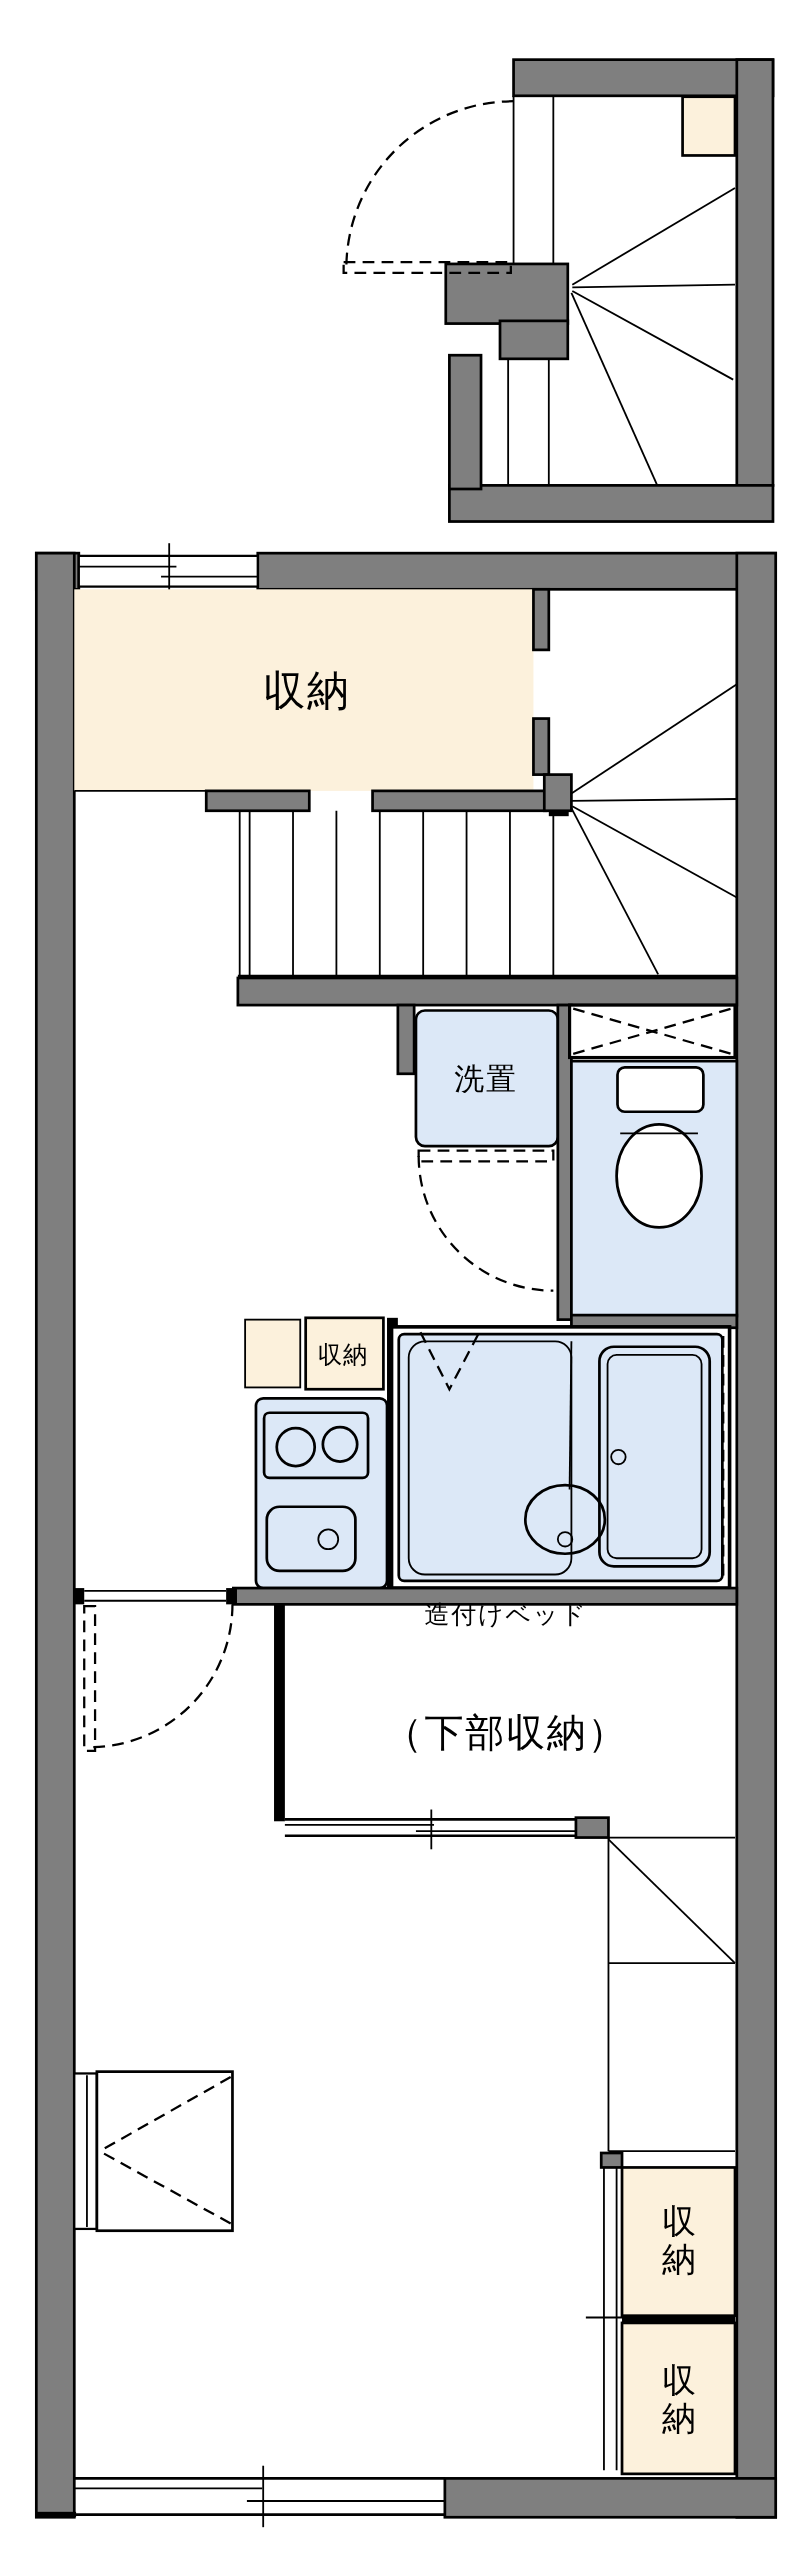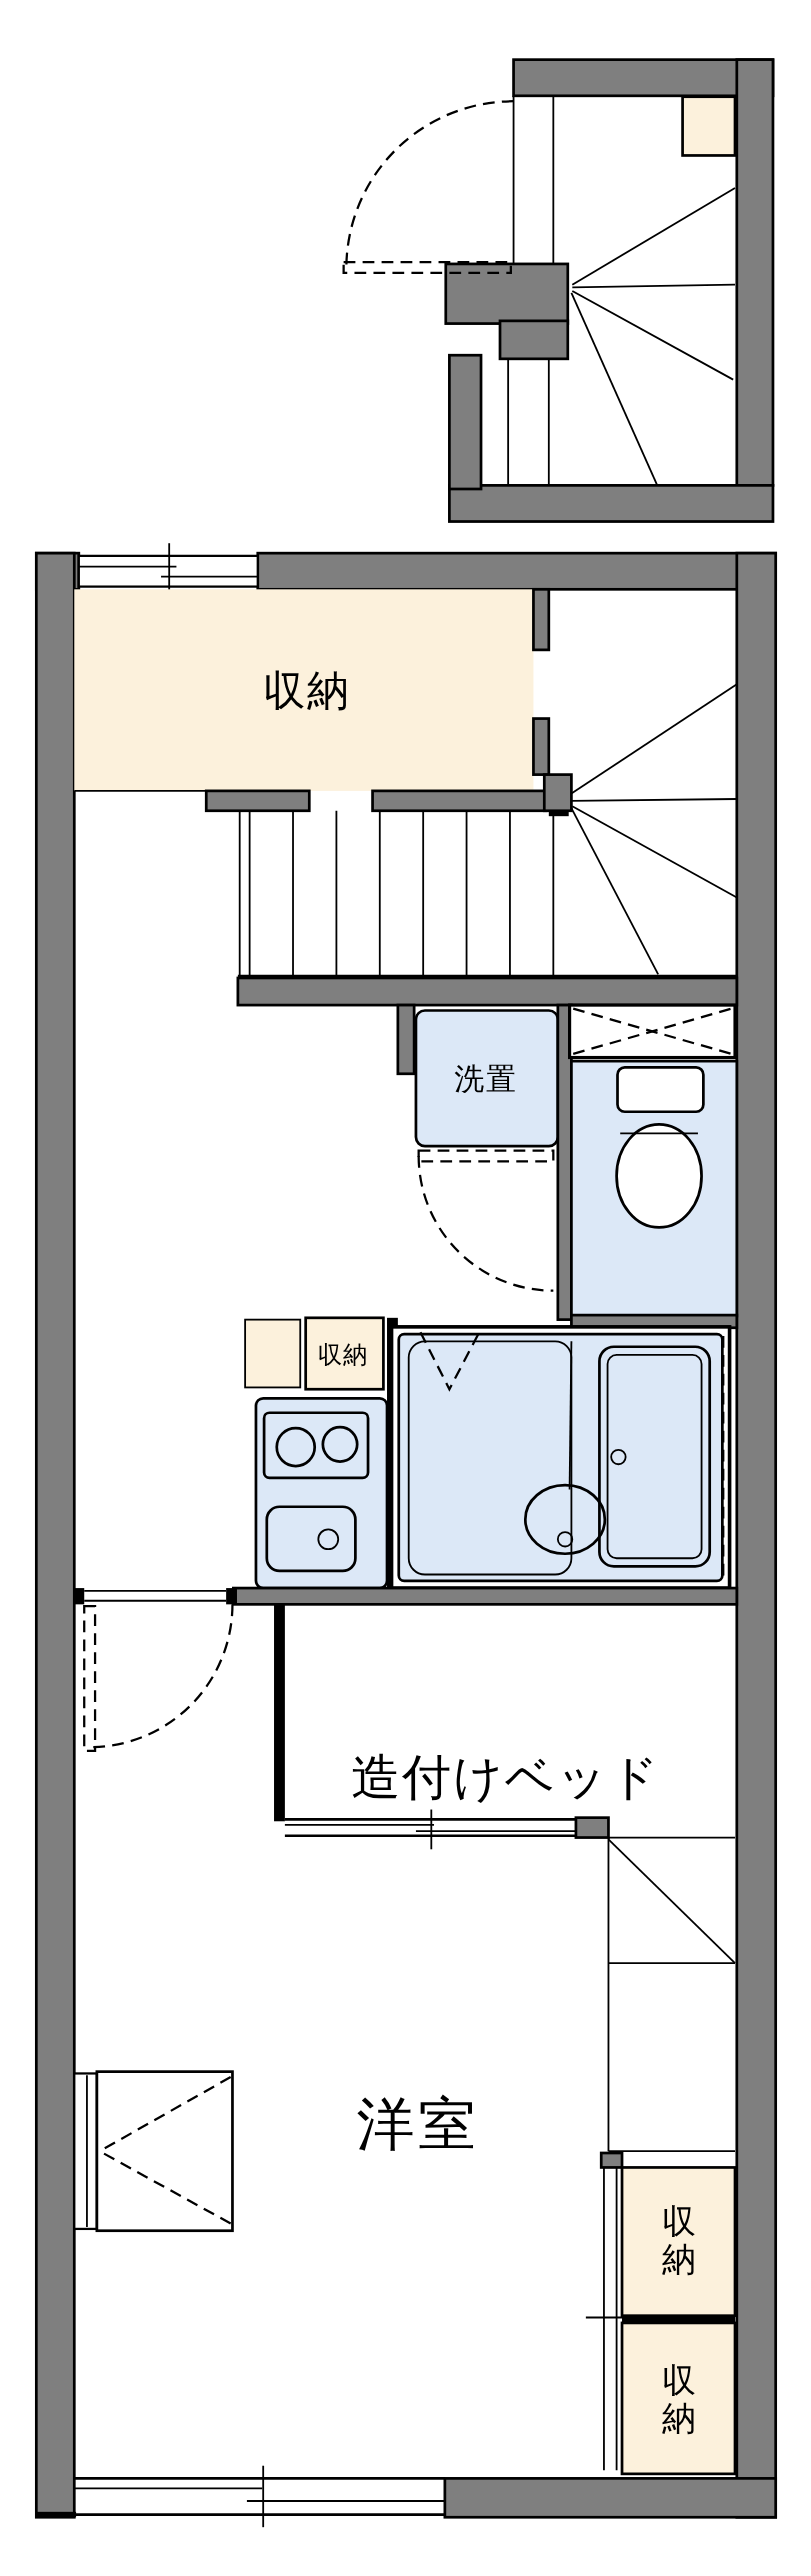--- a/index.html
+++ b/index.html
@@ -202,18 +202,18 @@
       <line class="ln2" x1="82" y1="2753" x2="290" y2="2753"></line>
       <line class="ln2" x1="273" y1="2767" x2="492" y2="2767"></line>
       <line class="ln2" x1="291" y1="2728" x2="291" y2="2796"></line>
     </g>
   </g>
 </svg>
 
   <div class="label" style="left:307px;top:691px;font-size:42px;">収納</div>
   <div class="label" style="left:486px;top:1079px;font-size:30px;">洗置</div>
   <div class="label" style="left:343px;top:1355px;font-size:24.4px;letter-spacing:0.9px;">収納</div>
-  <div class="label" style="left:506px;top:1778px;font-size:49px;">造付けベッド</div>
-  <div class="label" style="left:418px;top:2125px;font-size:58px;letter-spacing:3.6px;">洋室</div>
+  <div class="label" style="left:506px;top:1614px;font-size:25px;">造付けベッド</div>
+  <div class="label" style="left:506px;top:1733px;font-size:39px;">（下部収納）</div>
   <div class="label-v" style="left:679px;top:2240px;font-size:34px;">収納</div>
   <div class="label-v" style="left:679px;top:2399px;font-size:34px;">収納</div>
 </div>
 
 
 </body></html>

